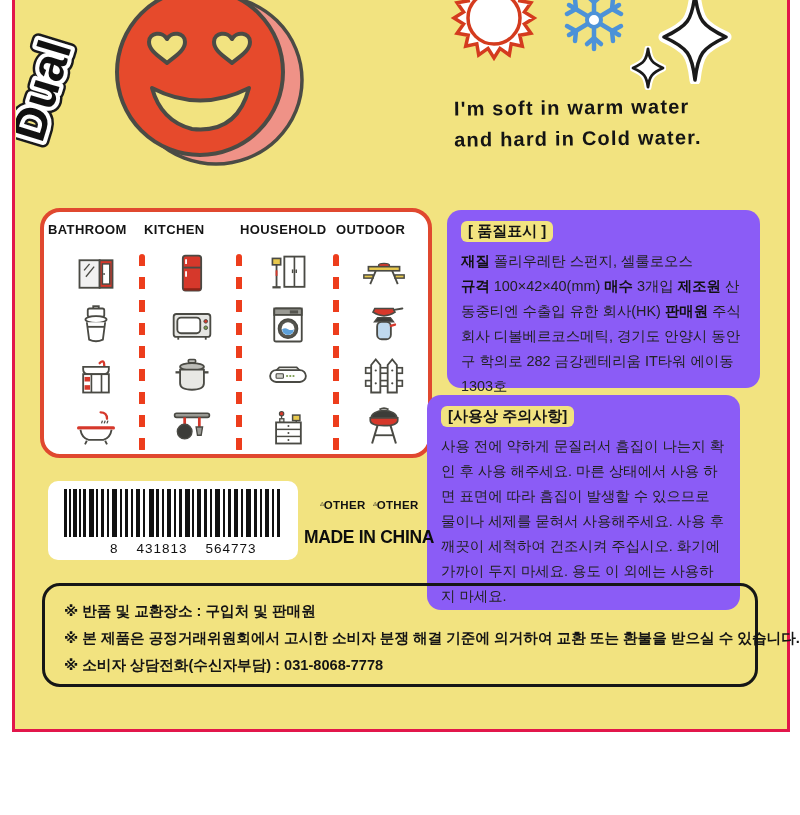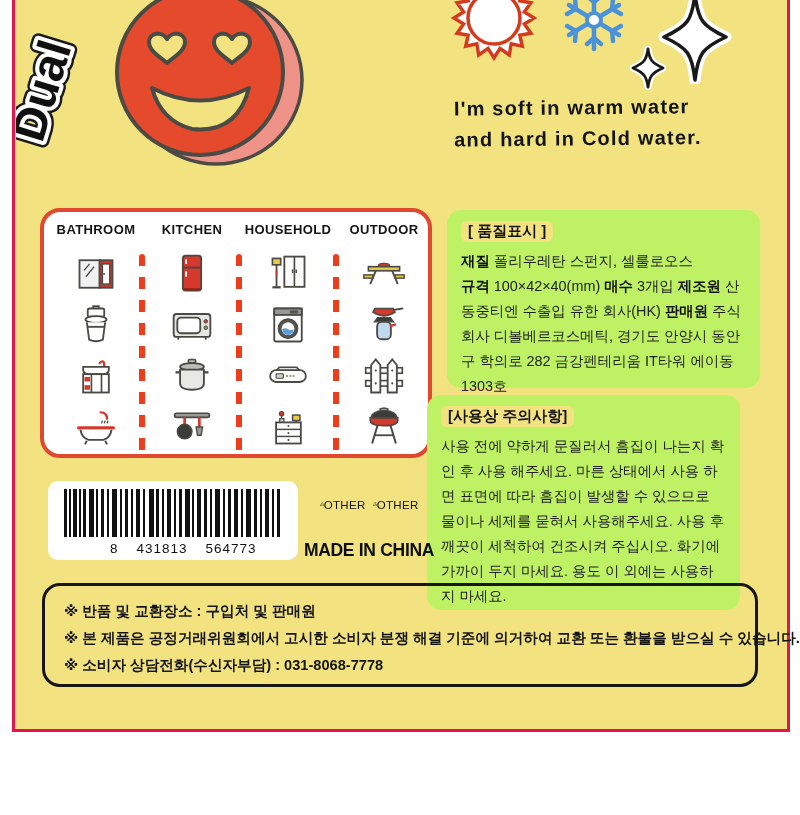--- a/index.html
+++ b/index.html
@@ -8,44 +8,44 @@
   .abs{position:absolute;}
   .panel{left:12px;top:-8px;width:778px;height:740px;box-sizing:border-box;
          background:#F2E380;border:3px solid #E2164B;}
   
   .tagline{left:454px;top:92px;width:310px;font-size:20px;font-weight:800;
            letter-spacing:1.2px;line-height:31px;color:#141414;transform:rotate(-0.6deg);}
   
   .icon-box{left:40px;top:208px;width:392px;height:250px;box-sizing:border-box;
             background:#fff;border:4px solid #E0482F;border-radius:20px;}
   .col-heads{position:absolute;left:4px;top:10px;width:384px;display:flex;}
-  .col-heads div{width:96px;text-align:center;font-size:13px;font-weight:800;
+  .col-heads div{width:96px;font-size:13px;font-weight:800;
                  letter-spacing:.4px;color:#141414;}
   .icon-grid{position:absolute;left:4px;top:36px;width:384px;display:flex;}
   .icon-col{width:96px;display:flex;flex-direction:column;}
   .icon-cell{height:51px;display:flex;align-items:center;justify-content:center;}
   .dash{position:absolute;top:42px;width:6px;height:198px;border-radius:3px;
         background:repeating-linear-gradient(to bottom,#ED3D1C 0 12px,transparent 12px 23px);}
   
-  .info-panel{box-sizing:border-box;width:313px;background:#bef264;border-radius:14px;
+  .info-panel{box-sizing:border-box;width:313px;background:#8b5cf6;border-radius:14px;
               padding:11px 14px 10px 14px;}
   .info-title{display:inline-block;background:#F2E380;border-radius:6px;padding:1px 7px;
               font-size:15px;font-weight:800;color:#141414;}
   .info-body{margin-top:7px;font-size:14.4px;line-height:25px;color:#222;}
   .info-body b{font-weight:800;color:#111;}
   
   .barcode-box{left:48px;top:481px;width:250px;height:79px;background:#fff;border-radius:10px;}
   .barcode-digits{position:absolute;left:62px;top:60px;display:flex;gap:18px;
                   font-size:13.5px;letter-spacing:1px;color:#111;}
   
   .recycle-wrap{left:308px;top:485px;width:122px;display:flex;flex-direction:column;align-items:center;}
   .marks-row{display:flex;gap:7px;}
   .mark{display:flex;align-items:center;width:46px;}
-  .mark .lbl{font-size:11.5px;font-weight:400;letter-spacing:.3px;margin-top:1px;color:#111;}
-  .origin{margin-top:17px;font-size:17.5px;font-weight:800;letter-spacing:-0.3px;color:#0d0d0d;white-space:nowrap;}
+  .mark .lbl{font-size:11.5px;font-weight:700;letter-spacing:.3px;margin-top:1px;color:#111;}
+  .origin{margin-top:4px;font-size:17.5px;font-weight:800;letter-spacing:-0.3px;color:#0d0d0d;white-space:nowrap;}
   
   .notice-box{left:42px;top:583px;width:716px;height:104px;box-sizing:border-box;
               border:3px solid #161616;border-radius:18px;padding:12px 0 0 19px;}
   .notice-line{font-size:14.6px;font-weight:700;line-height:27px;color:#141414;white-space:nowrap;}
   svg{display:block;}
 </style>
 </head>
 <body>
 
 <div class="page">

